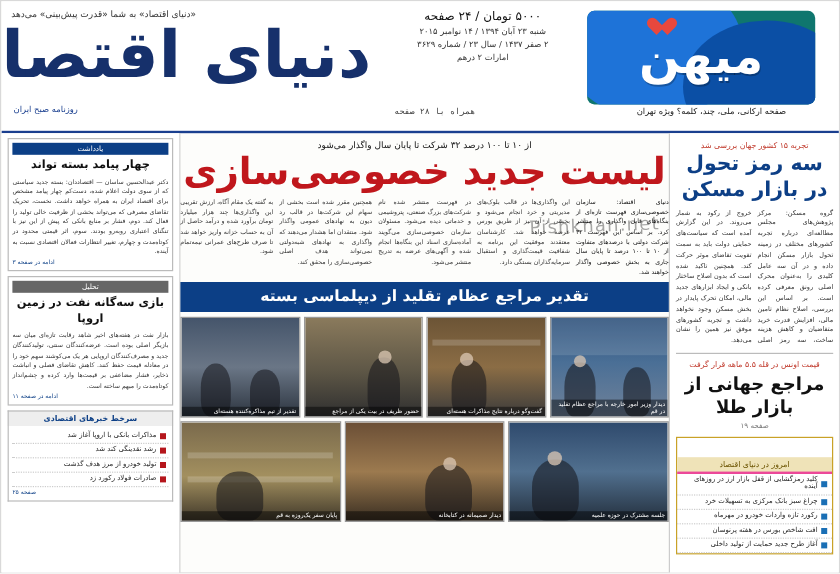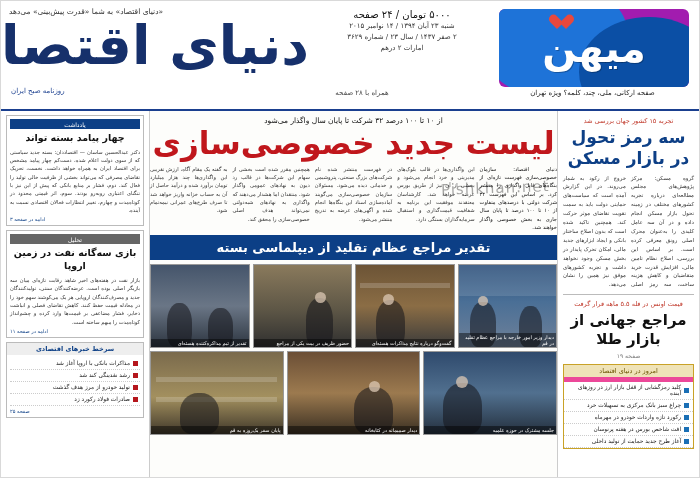--- a/index.html
+++ b/index.html
@@ -21,23 +21,23 @@
   }
 
   
   .masthead{
     position:relative;
     height:108px;
     border-bottom:2px solid #1a3f8f;
     background:#ffffff;
   }
   .mast-logo{
-    position:absolute;top:8px;right:10px;
+    position:absolute;top:8px;right:20px;
     width:190px;height:78px;
-    background:#a21caf;
+    background:#0f766e;
     border-radius:6px;
     overflow:hidden;
   }
   .mast-logo .swoosh{
     position:absolute;left:-20px;top:-30px;
     width:150px;height:120px;border-radius:50%;
     background:#1e73d8;
   }
   .mast-logo .swoosh2{
     position:absolute;right:-30px;bottom:-40px;
@@ -96,21 +96,21 @@
     text-align:center;
   }
   .mast-meta .row{white-space:nowrap;}
   .mast-price{
     position:absolute;top:8px;right:212px;
     width:170px;text-align:center;
     font-size:10px;color:#111;
   }
   .mast-slogan{
     position:absolute;top:88px;right:212px;width:250px;
-    text-align:center;font-size:7px;color:#444;
+    text-align:center;font-size:7px;color:#444;font-family:Liberation Mono, monospace;
   }
 
   
   .body-grid{
     position:relative;
     height:368px;
     display:flex;
     flex-direction:row;
   }
   
@@ -148,21 +148,21 @@
   .r-head2{
     font-size:15px;line-height:1.25;font-weight:bold;color:#111;
     text-align:center;margin:3px 0;
   }
   .r-sub{font-size:6px;color:#777;text-align:center;}
   .boxlist{
     border:1px solid #c9a227;margin-top:5px;
   }
   .boxlist .bl-head{
     background:#efe3b8;color:#6b5300;font-size:6.5px;
-    text-align:center;padding:2px 0;border-bottom:5px solid #ec4899;
+    text-align:center;padding:2px 0;border-bottom:2px solid #ec4899;margin-top:16px;
   }
   .boxlist .bl-item{
     font-size:5.8px;color:#222;padding:2.5px 4px;
     border-bottom:1px dotted #ccc;display:flex;gap:3px;align-items:center;
   }
   .bl-item .bullet{width:5px;height:5px;background:#1a6fb5;display:inline-block;flex:none;}
 
   
   .c-kicker{
     font-size:7.5px;color:#111;text-align:center;margin:2px 0 1px;

